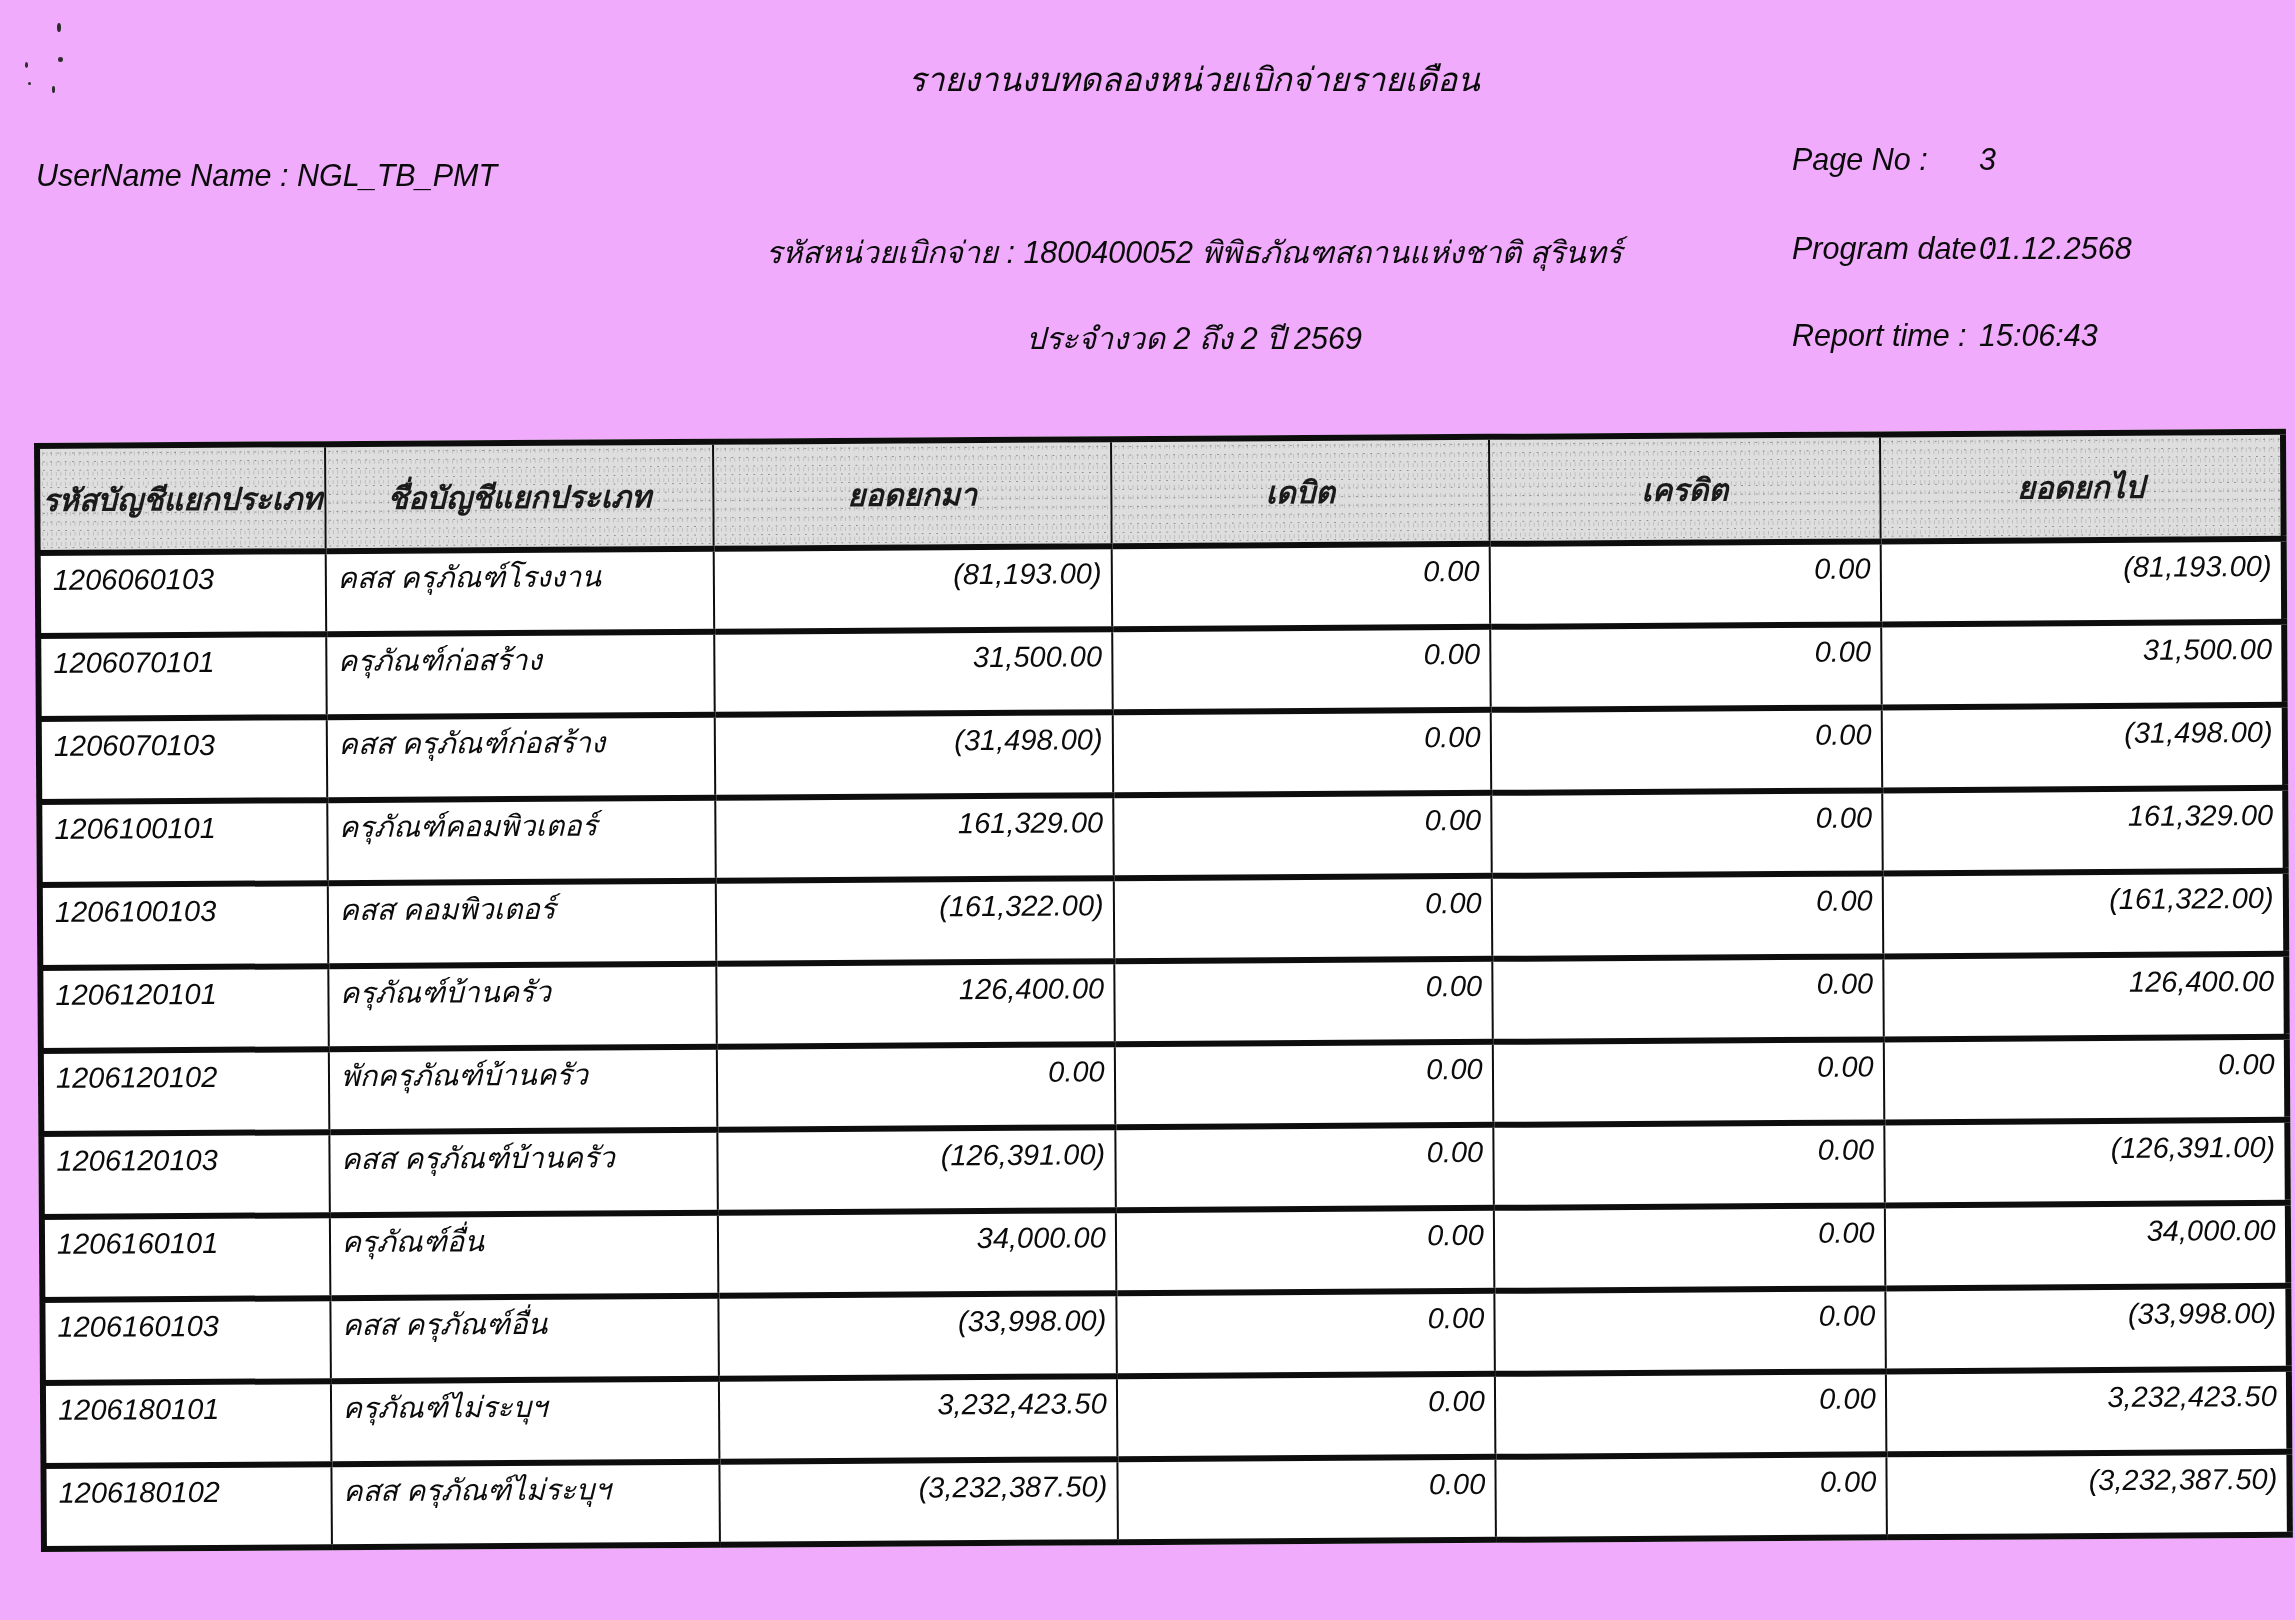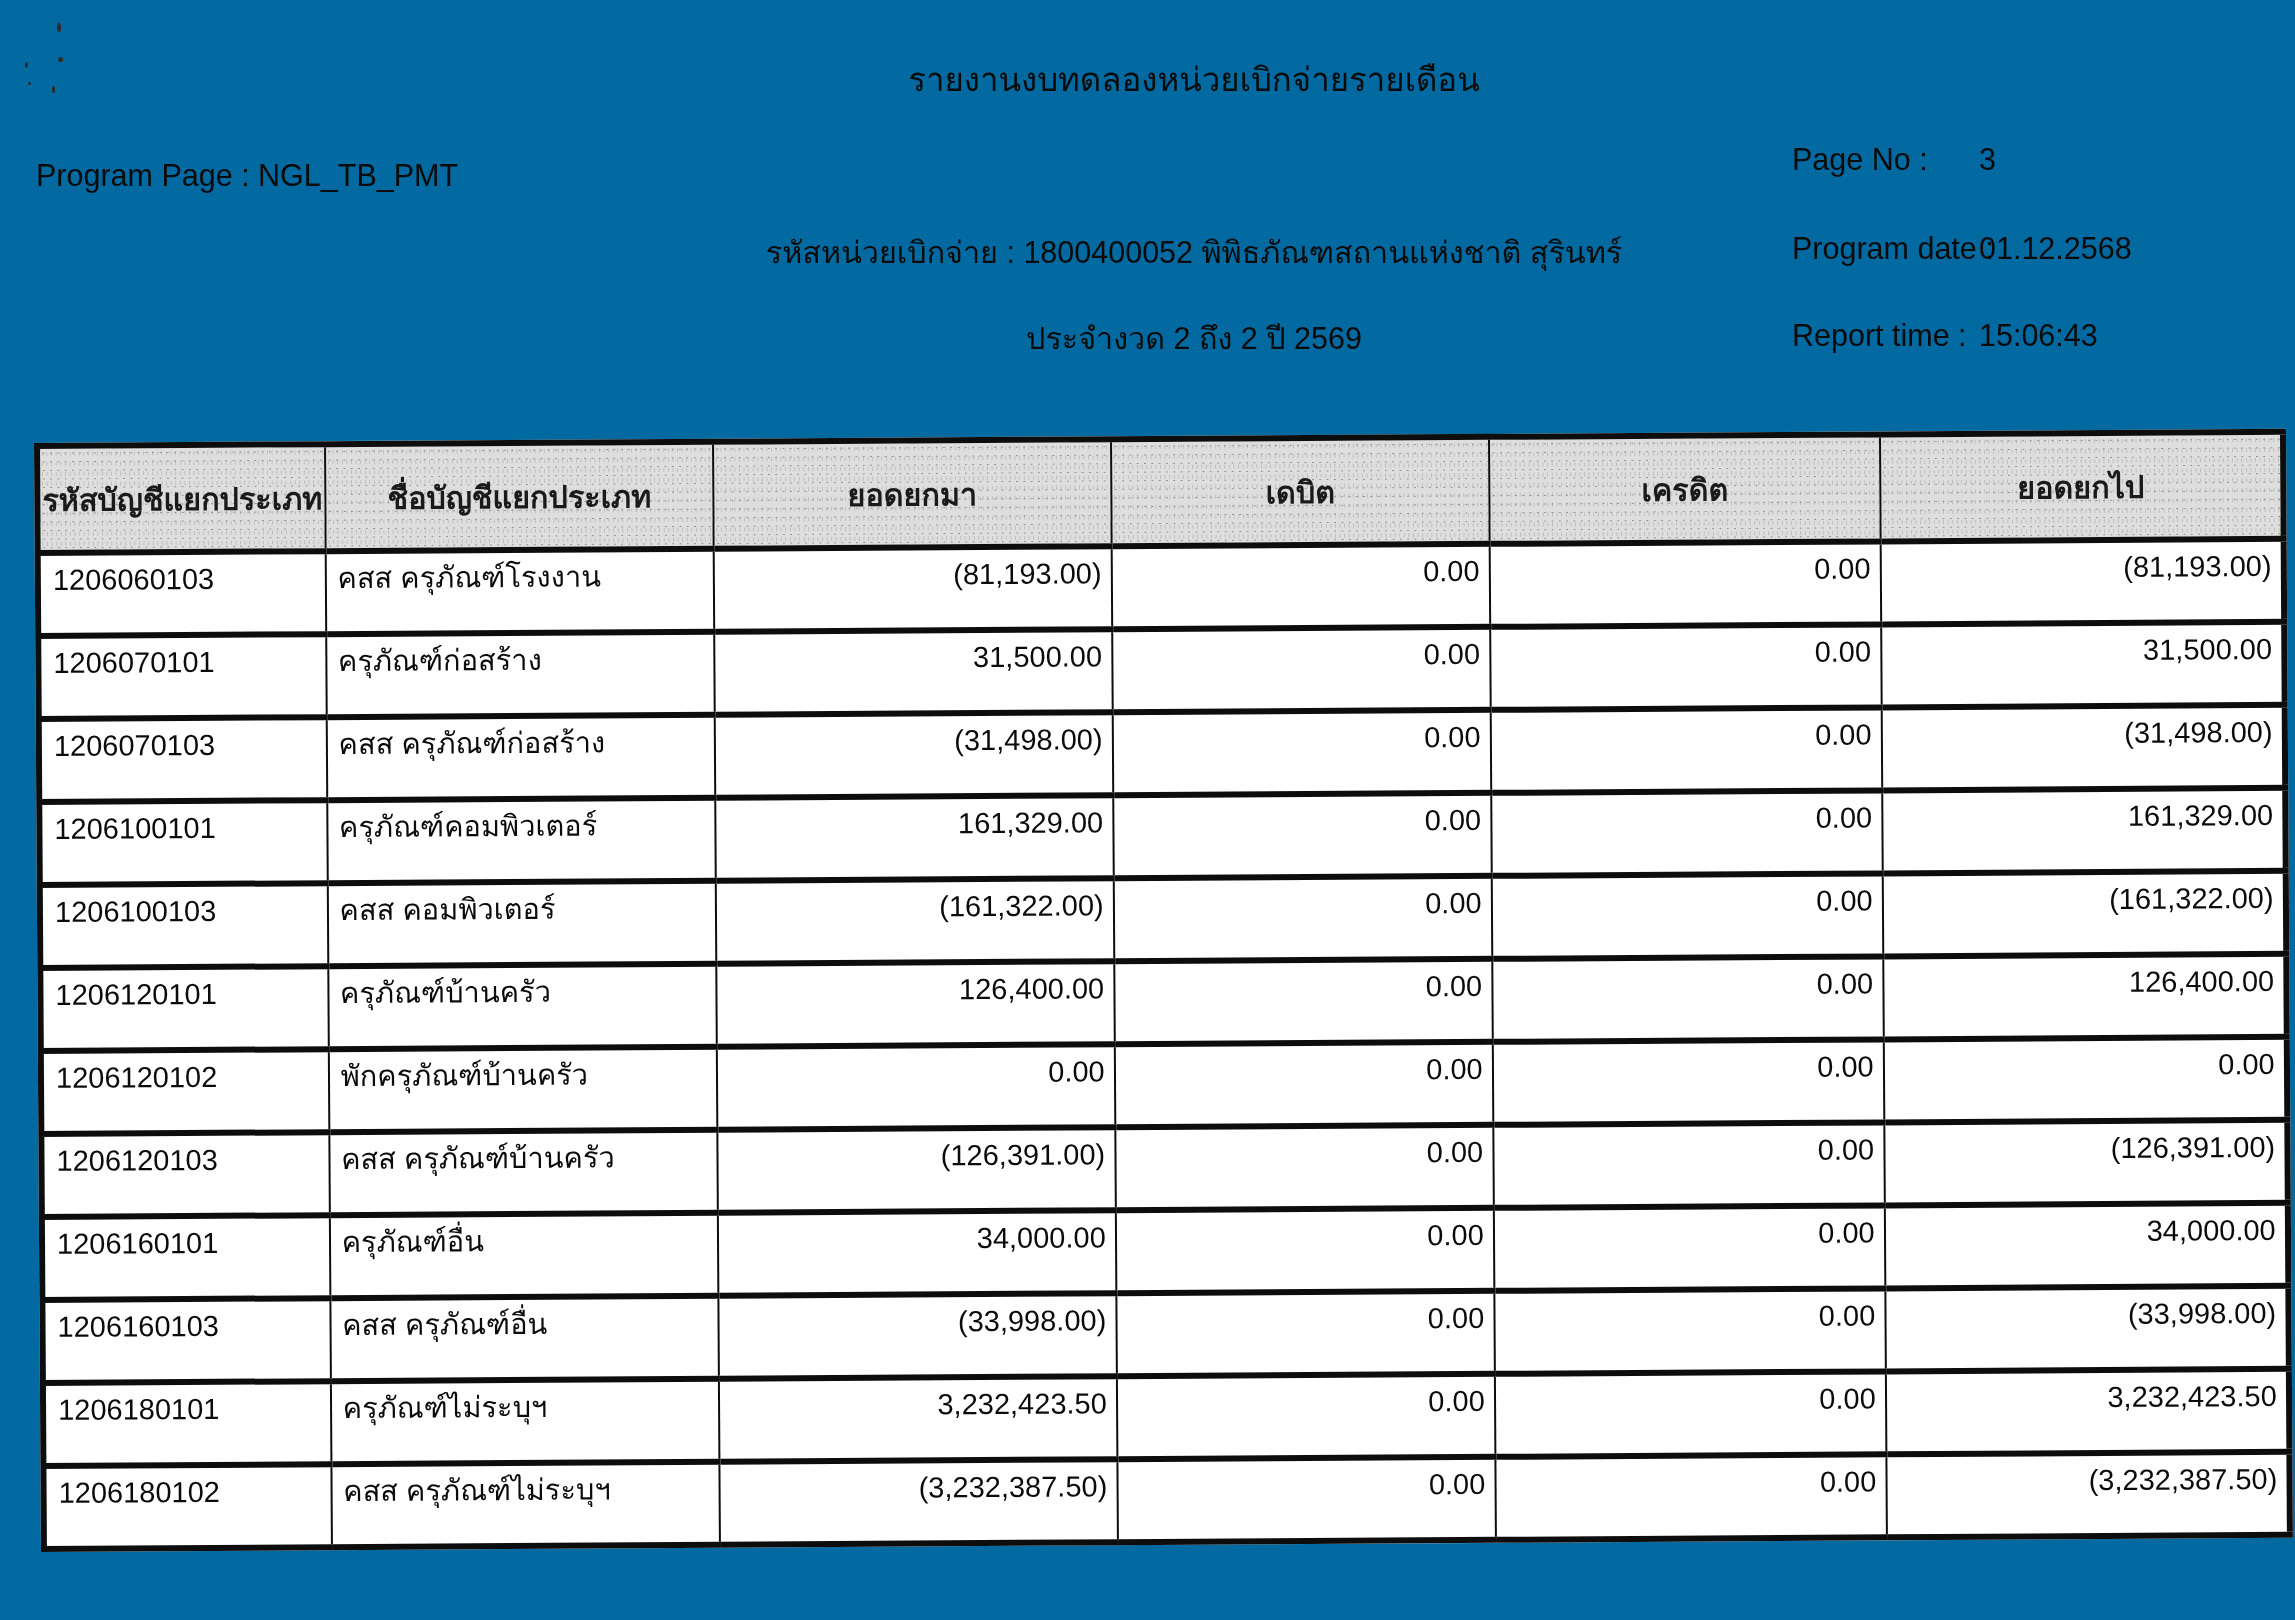--- a/index.html
+++ b/index.html
@@ -1,22 +1,23 @@
 <!DOCTYPE html>
 <html style="font-size:10.6px"><head>
 <meta charset="utf-8">
 <style>
   html,body { margin:0; padding:0; background:#f2f2f2; }
   .page {
     position:relative;
     width:2295px; height:1621px;
-    background:#0369a1;
+    background:#f0abfc;
     font-family:"Liberation Sans", sans-serif;
     color:#0b0b0b;
     overflow:hidden;
+    font-style:italic;
   }
   
   .hline { position:absolute; white-space:nowrap; font-size:30.5px; }
   .title-line {
     position:absolute; left:93px; right:0; top:53px;
     text-align:center; font-size:33px; white-space:nowrap;
   }
   .center-line { position:absolute; left:93px; right:0; text-align:center; white-space:nowrap; font-size:30.5px; }
   .lbl-val span { display:inline-block; }
   .rlabel { position:absolute; left:1760px; font-size:30.5px; white-space:nowrap;margin-left:32px; }
@@ -71,21 +72,21 @@
   <div class="speck" style="left:25px;  top:62px;  width:3.3px;  height:6px;"></div>
   <div class="speck" style="left:28px;  top:82px; width:3.3px;  height:3.3px;"></div>
   <div class="speck" style="left:52px;  top:86px; width:2.7px;  height:6.6px;"></div>
   <div class="speck" style="left:1557px;top:1431px;width:3.3px;  height:3.3px; opacity:.6;"></div>
 
   <div class="title-line">รายงานงบทดลองหน่วยเบิกจ่ายรายเดือน</div>
   <div class="center-line" style="top:228px">รหัสหน่วยเบิกจ่าย : 1800400052 พิพิธภัณฑสถานแห่งชาติ สุรินทร์</div>
   <div class="center-line" style="top:314px">ประจำงวด 2 ถึง 2 ปี 2569</div>
 
   <div class="hline lbl-val" style="left:36px; top:158px">
-    <span>Program Page :</span>&nbsp;<span>NGL_TB_PMT</span>
+    <span>UserName Name :</span>&nbsp;<span>NGL_TB_PMT</span>
   </div>
 
   <div class="rlabel" style="top:142px">Page No :</div>
   <div class="rvalue" style="top:142px">3</div>
   <div class="rlabel" style="top:231px">Program date :</div>
   <div class="rvalue" style="top:231px">01.12.2568</div>
   <div class="rlabel" style="top:318px">Report time :</div>
   <div class="rvalue" style="top:318px">15:06:43</div>
 
   <div class="tbl-wrap">

